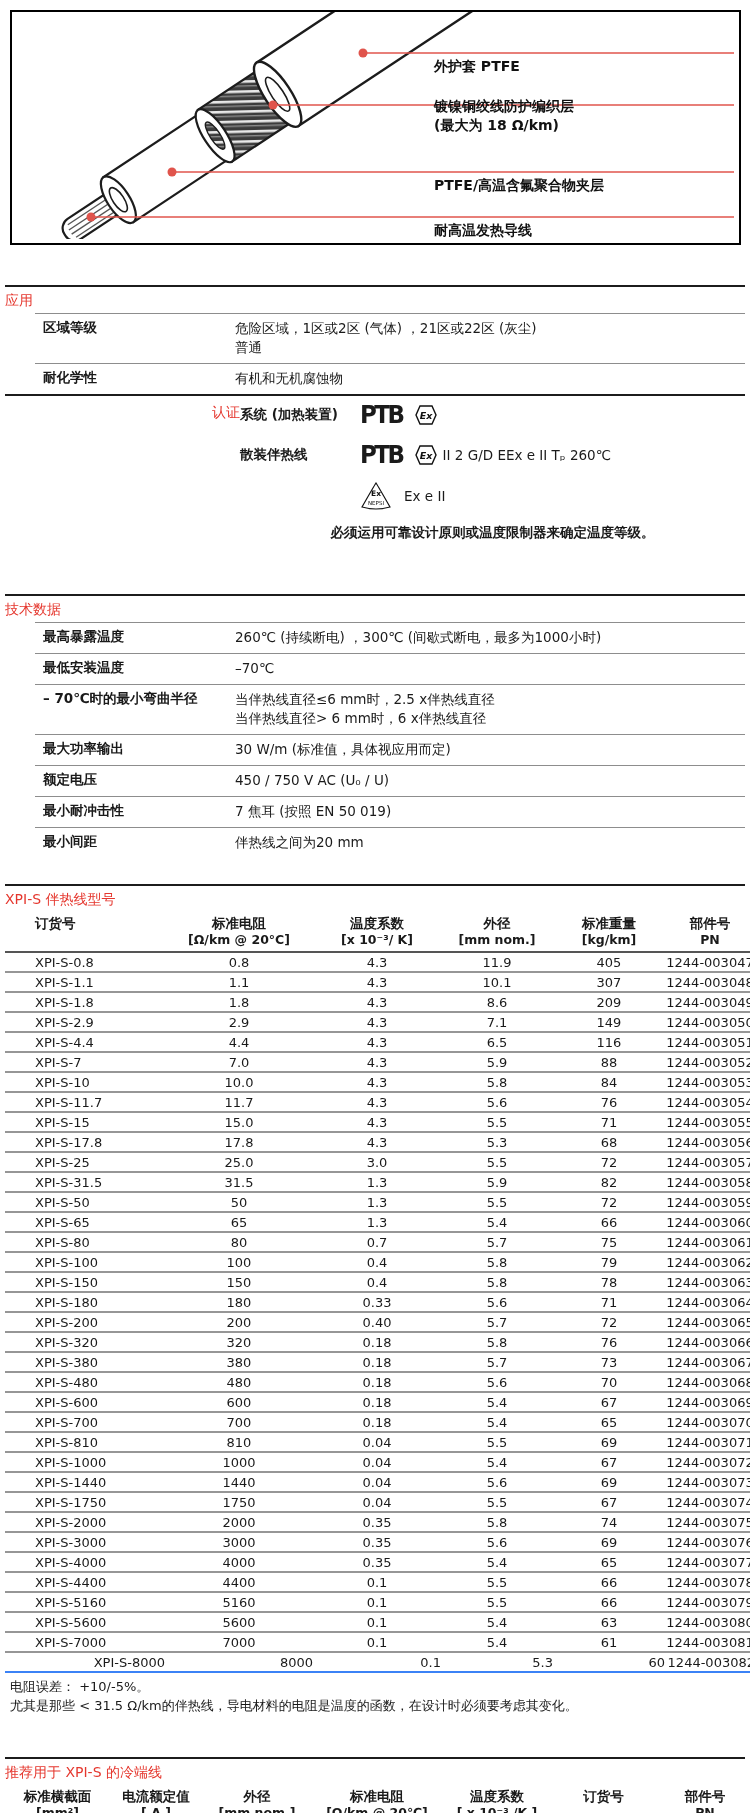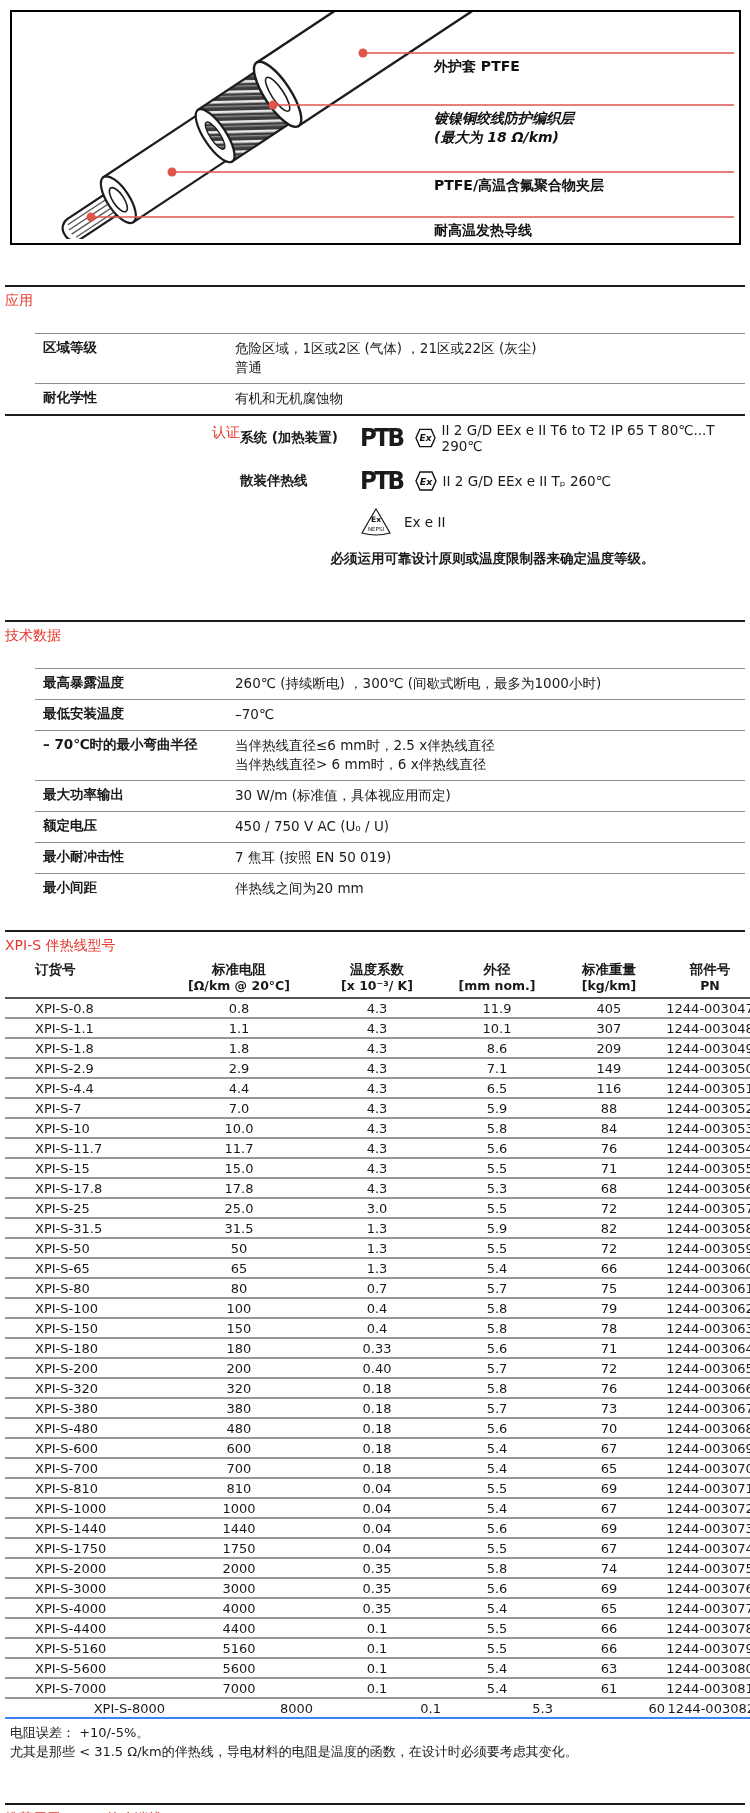--- a/index.html
+++ b/index.html
@@ -10,21 +10,21 @@
   .diagram-box{margin:10px 9px 0 10px;height:231px;border:2px solid #000;position:relative;background:#fff;overflow:hidden;padding-left:24px;}
   .diagram-box svg.cable{position:absolute;left:0;top:0;}
   .callout{position:absolute;left:422px;font-size:14px;font-weight:bold;color:#111;line-height:19px;white-space:nowrap;}
 
   
   .section{margin:0 5px;}
   .rule-heavy{border-top:2px solid #1c1c1c;}
   .section-title{color:#e5372e;font-weight:normal;font-size:14px;padding:5px 0 3px 0;}
 
   
-  .spec-rows{margin-left:30px;margin-top:20px;}
+  .spec-rows{margin-left:30px;}
   .spec-row{display:flex;border-top:1px solid #8d8d8d;padding:5px 0 6px 0;}
   .spec-label{width:200px;flex:0 0 200px;font-size:13.5px;font-weight:bold;padding-left:8px;box-sizing:border-box;}
   .spec-value{flex:1;font-size:13.5px;line-height:19px;}
 
   
   .cert-section{display:flex;border-top:2px solid #1c1c1c;padding-top:6px;}
   .cert-left{width:235px;flex:0 0 235px;text-align:right;}
   .cert-right{flex:1;}
   .cert-row{display:flex;align-items:center;margin-bottom:14px;}
   .cert-sublabel{width:120px;flex:0 0 120px;font-size:13.5px;font-weight:bold;}
@@ -92,21 +92,21 @@
       <g fill="#e0544c">
         <circle cx="351" cy="41" r="4.5"></circle>
         <circle cx="261" cy="93" r="4.5"></circle>
         <circle cx="160" cy="160" r="4.5"></circle>
         <circle cx="79" cy="205" r="4.5"></circle>
       </g>
     </svg>
     <div class="callout" style="top:45px;">
       <div>外护套 PTFE</div>
     </div>
-    <div class="callout" style="top:97px;font-style:italic;">
+    <div class="callout" style="top:85px;">
       <div>镀镍铜绞线防护编织层</div>
       <div>(最大为 18 Ω/km)</div>
     </div>
     <div class="callout" style="top:164px;">
       <div>PTFE/高温含氟聚合物夹层</div>
     </div>
     <div class="callout" style="top:209px;">
       <div>耐高温发热导线</div>
     </div>
   </div>
@@ -138,21 +138,20 @@
       <div class="section-title" style="padding-top:2px;">认证</div>
     </div>
     <div class="cert-right">
       <div class="cert-row">
         <span class="cert-sublabel">系统 (加热装置)</span>
         <span class="ptb">PTB</span>
         <svg width="22" height="20" viewBox="0 0 22 20">
           <polygon points="5,1 17,1 21,10 17,19 5,19 1,10" fill="none" stroke="#111" stroke-width="1.4"></polygon>
           <text x="11" y="13.5" text-anchor="middle" font-size="9.5" font-style="italic" font-weight="bold" fill="#111">Ex</text>
         </svg>
-        <span class="cert-text">II 2 G/D EEx e II T6 to T2 IP 65  T 80℃...T 290℃</span>
       </div>
       <div class="cert-row">
         <span class="cert-sublabel">散装伴热线</span>
         <span class="ptb">PTB</span>
         <svg width="22" height="20" viewBox="0 0 22 20">
           <polygon points="5,1 17,1 21,10 17,19 5,19 1,10" fill="none" stroke="#111" stroke-width="1.4"></polygon>
           <text x="11" y="13.5" text-anchor="middle" font-size="9.5" font-style="italic" font-weight="bold" fill="#111">Ex</text>
         </svg>
         <span class="cert-text">II 2 G/D EEx e II Tₚ 260℃</span>
       </div>

